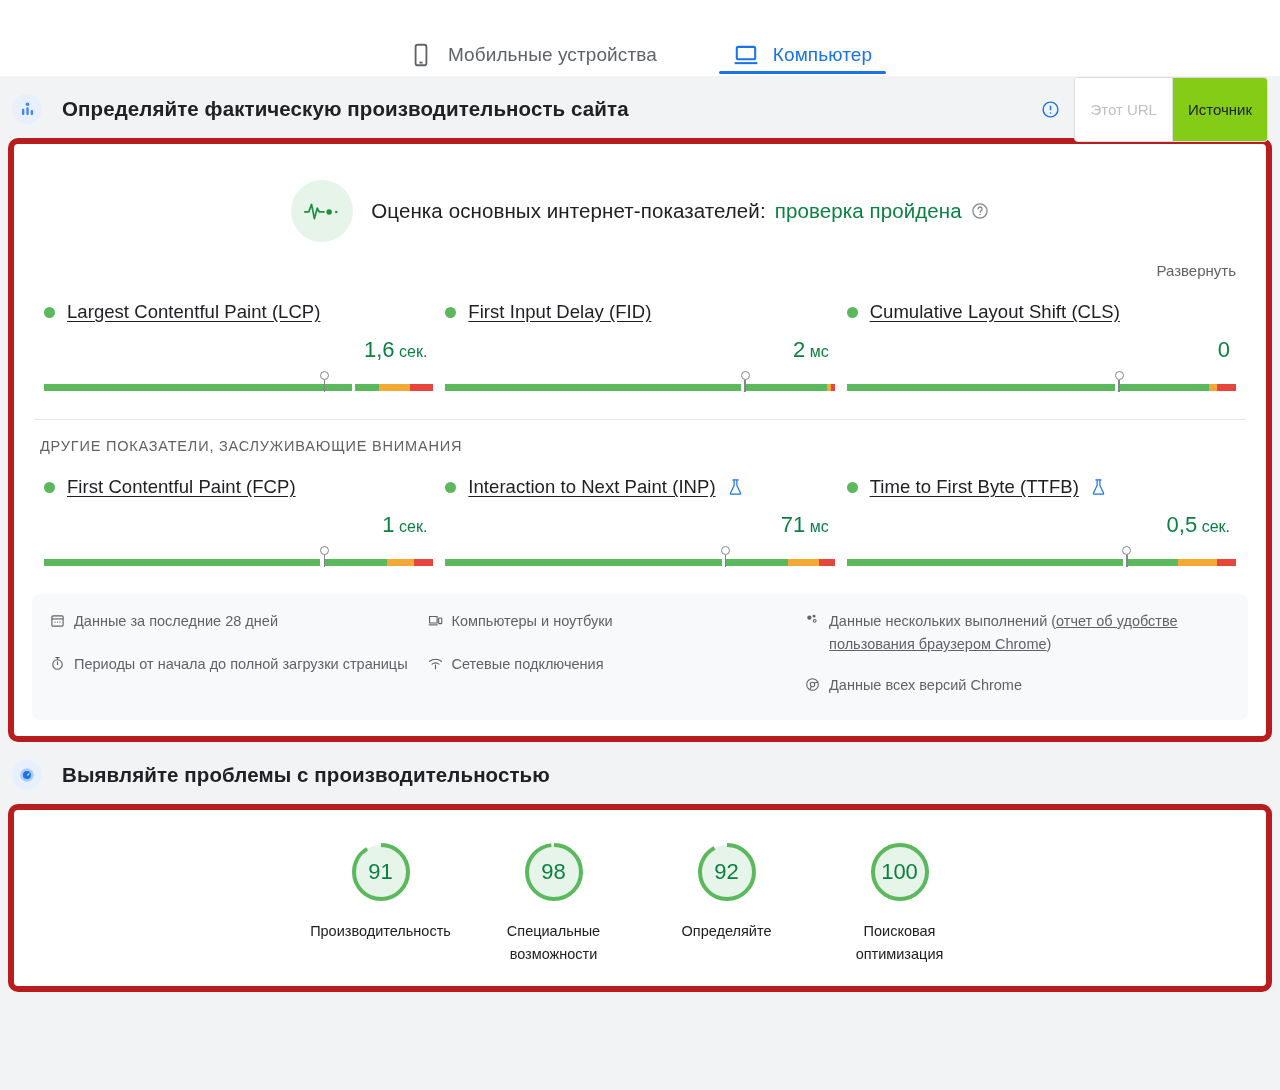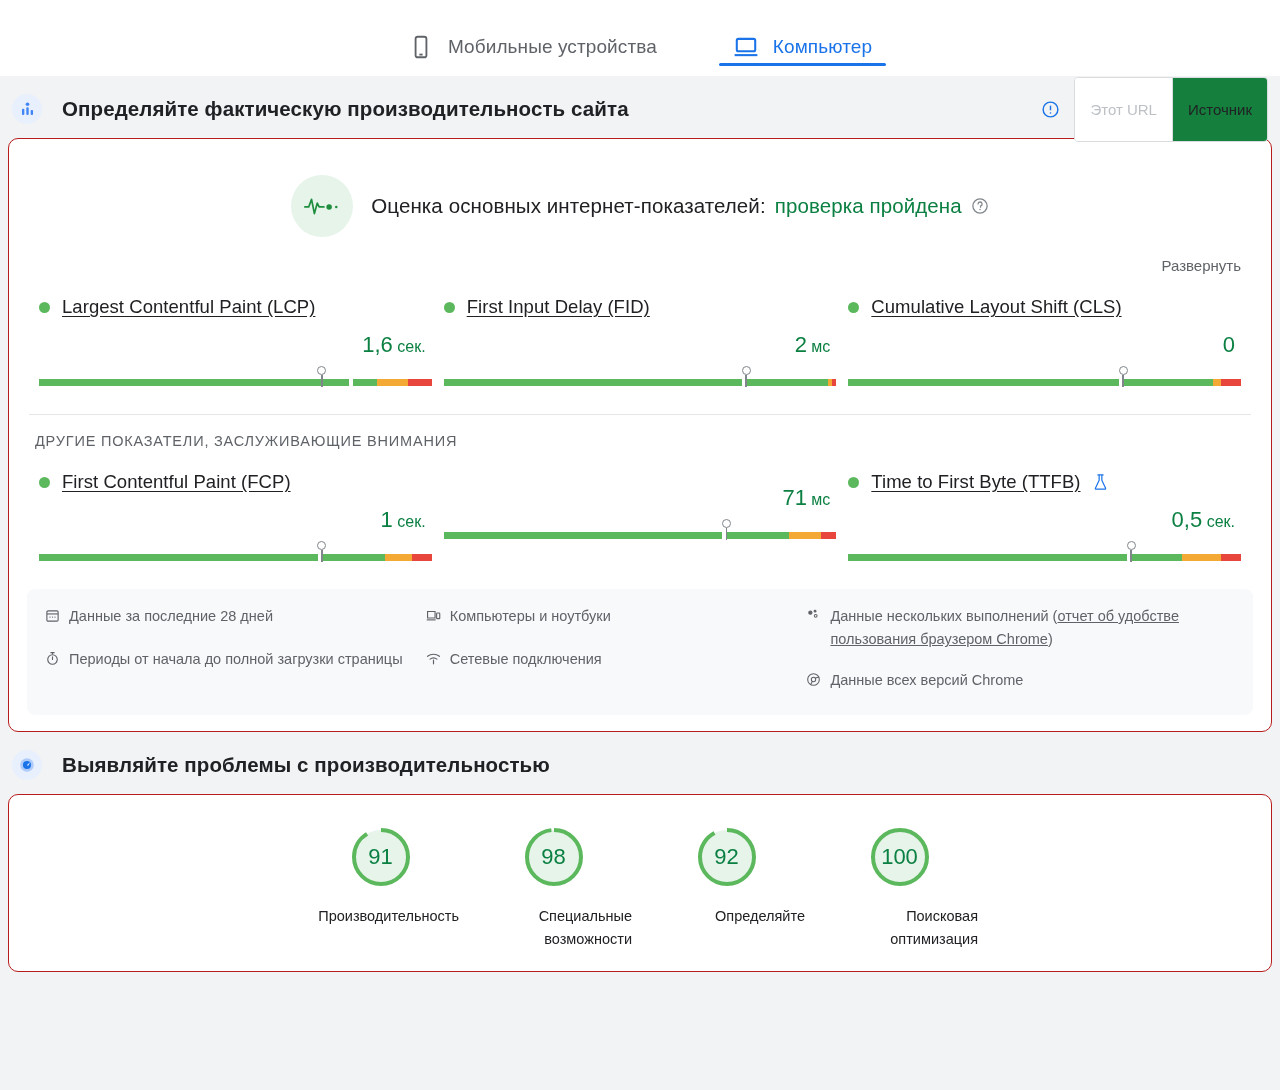--- a/index.html
+++ b/index.html
@@ -9,21 +9,21 @@
     font-family: "Liberation Sans", sans-serif;
     color: #202124;
     overflow: hidden;
   }
   .page { width: 1280px; height: 1090px; position: relative; background: #f1f3f4; }
 
   
   .tabbar {
     height: 76px; background: #ffffff;
     display: flex; align-items: flex-start; justify-content: center;
-    gap: 48px; padding-top: 14px;
+    gap: 48px; padding-top: 22px;
   }
   .tab {
     display: flex; align-items: center; gap: 14px;
     padding: 6px 14px 0 14px; height: 60px;
     cursor: pointer; position: relative;
   }
   .tab-label { font-size: 19px; color: #5f6368; letter-spacing: .1px; }
   .tab.active .tab-label { color: #1a73e8; }
   .tab .underline {
     position: absolute; left: 0; right: 0; bottom: 8px; height: 3px;
@@ -43,25 +43,25 @@
 
   .head-right { margin-left: auto; display: flex; align-items: center; gap: 14px; }
   .info-icon { width: 19px; height: 19px; display:block; }
   .seg-group { display: flex; border: 1px solid #dadce0; border-radius: 4px; overflow: hidden; background: #fff; }
   .seg {
     padding: 23px 15px; font-size: 15px; color: #3c4043; background: #fff;
     border-right: 1px solid #dadce0; cursor: pointer; white-space: nowrap;
   }
   .seg:last-child { border-right: none; }
   .seg.disabled { color: #bdc1c6; cursor: default; }
-  .seg.selected { background: #15803d; color: #202124; }
+  .seg.selected { background: #84cc16; color: #202124; }
 
   
   .card {
-    margin: 0 8px; background: #ffffff; border: 1px solid #b91c1c;
+    margin: 0 8px; background: #ffffff; border: 6px solid #b91c1c;
     border-radius: 10px; padding: 0 0 10px 0;
   }
 
   .assessment { display: flex; align-items: center; justify-content: center;
                 gap: 18px; padding: 36px 0 14px 0; }
   .pulse-circle { width: 62px; height: 62px; border-radius: 50%; background: #e6f4ea;
                   display:flex; align-items:center; justify-content:center; flex:none; }
   .assessment-text { font-size: 20.5px; color: #202124; letter-spacing: .1px;
                      display: flex; align-items: center; gap: 9px; }
   .assessment-pass { color: #0c8043; }
@@ -112,21 +112,21 @@
   .meta-item svg { flex: none; margin-top: 3px; }
   .meta-link { color: #5f6368; text-decoration: underline; cursor: pointer; }
 
   
   .scores { display: flex; justify-content: center; gap: 16px; padding: 30px 0 10px 0; }
   .score { width: 157px; text-align: center; }
   .gauge { width: 64px; height: 64px; margin: 0 auto; position: relative; }
   .gauge svg { display: block; }
   .gauge .num { position: absolute; inset: 0; display: flex; align-items: center;
                 justify-content: center; font-size: 22px; color: #0c8043; }
-  .score-label { margin-top: 16px; font-size: 14.5px; color: #202124; line-height: 1.6; text-align: right; }
+  .score-label { margin-top: 16px; font-size: 14.5px; color: #202124; line-height: 1.6; }
 </style>
 </head>
 <body>
 
 <div class="page">
 
   <div class="tabbar">
     <div class="tab">
       <span>
         <svg class="tab-icon" viewBox="0 0 24 24" fill="none" stroke="#5f6368" stroke-width="1.7">
@@ -290,20 +290,30 @@
               <div class="seg-orange" style="width: 7%;"></div>
               <div class="seg-red" style="width: 5%;"></div>
             </div>
             <div class="marker" style="left: 72%;">
               <div class="pin-head"></div>
               <div class="pin-stem"></div>
             </div>
           </div>
       </div>
       <div class="metric">
+        <div class="metric-head">
+          <span class="dot"></span>
+          <span class="metric-name">Interaction to Next Paint (INP)</span>
+          <span>
+            <svg class="flask-icon" viewBox="0 0 20 24" fill="none" stroke="#1a73e8" stroke-width="1.6" stroke-linejoin="round">
+              <line x1="6.5" y1="2.5" x2="13.5" y2="2.5" stroke-linecap="round"></line>
+              <path d="M8.2 2.8v7L3.2 20.2a1 1 0 0 0 .9 1.4h11.8a1 1 0 0 0 .9-1.4L11.8 9.8v-7"></path>
+            </svg>
+          </span>
+        </div>
         <div class="metric-value">
           <span>71</span><span class="unit"> мс</span>
         </div>
         <div class="bar-wrap">
             <div class="bar">
               <div class="seg-green" style="width: 71%;"></div>
               <div class="seg-gap" style="width: 1%;"></div>
               <div class="seg-green" style="width: 16%;"></div>
               <div class="seg-orange" style="width: 8%;"></div>
               <div class="seg-red" style="width: 4%;"></div>

